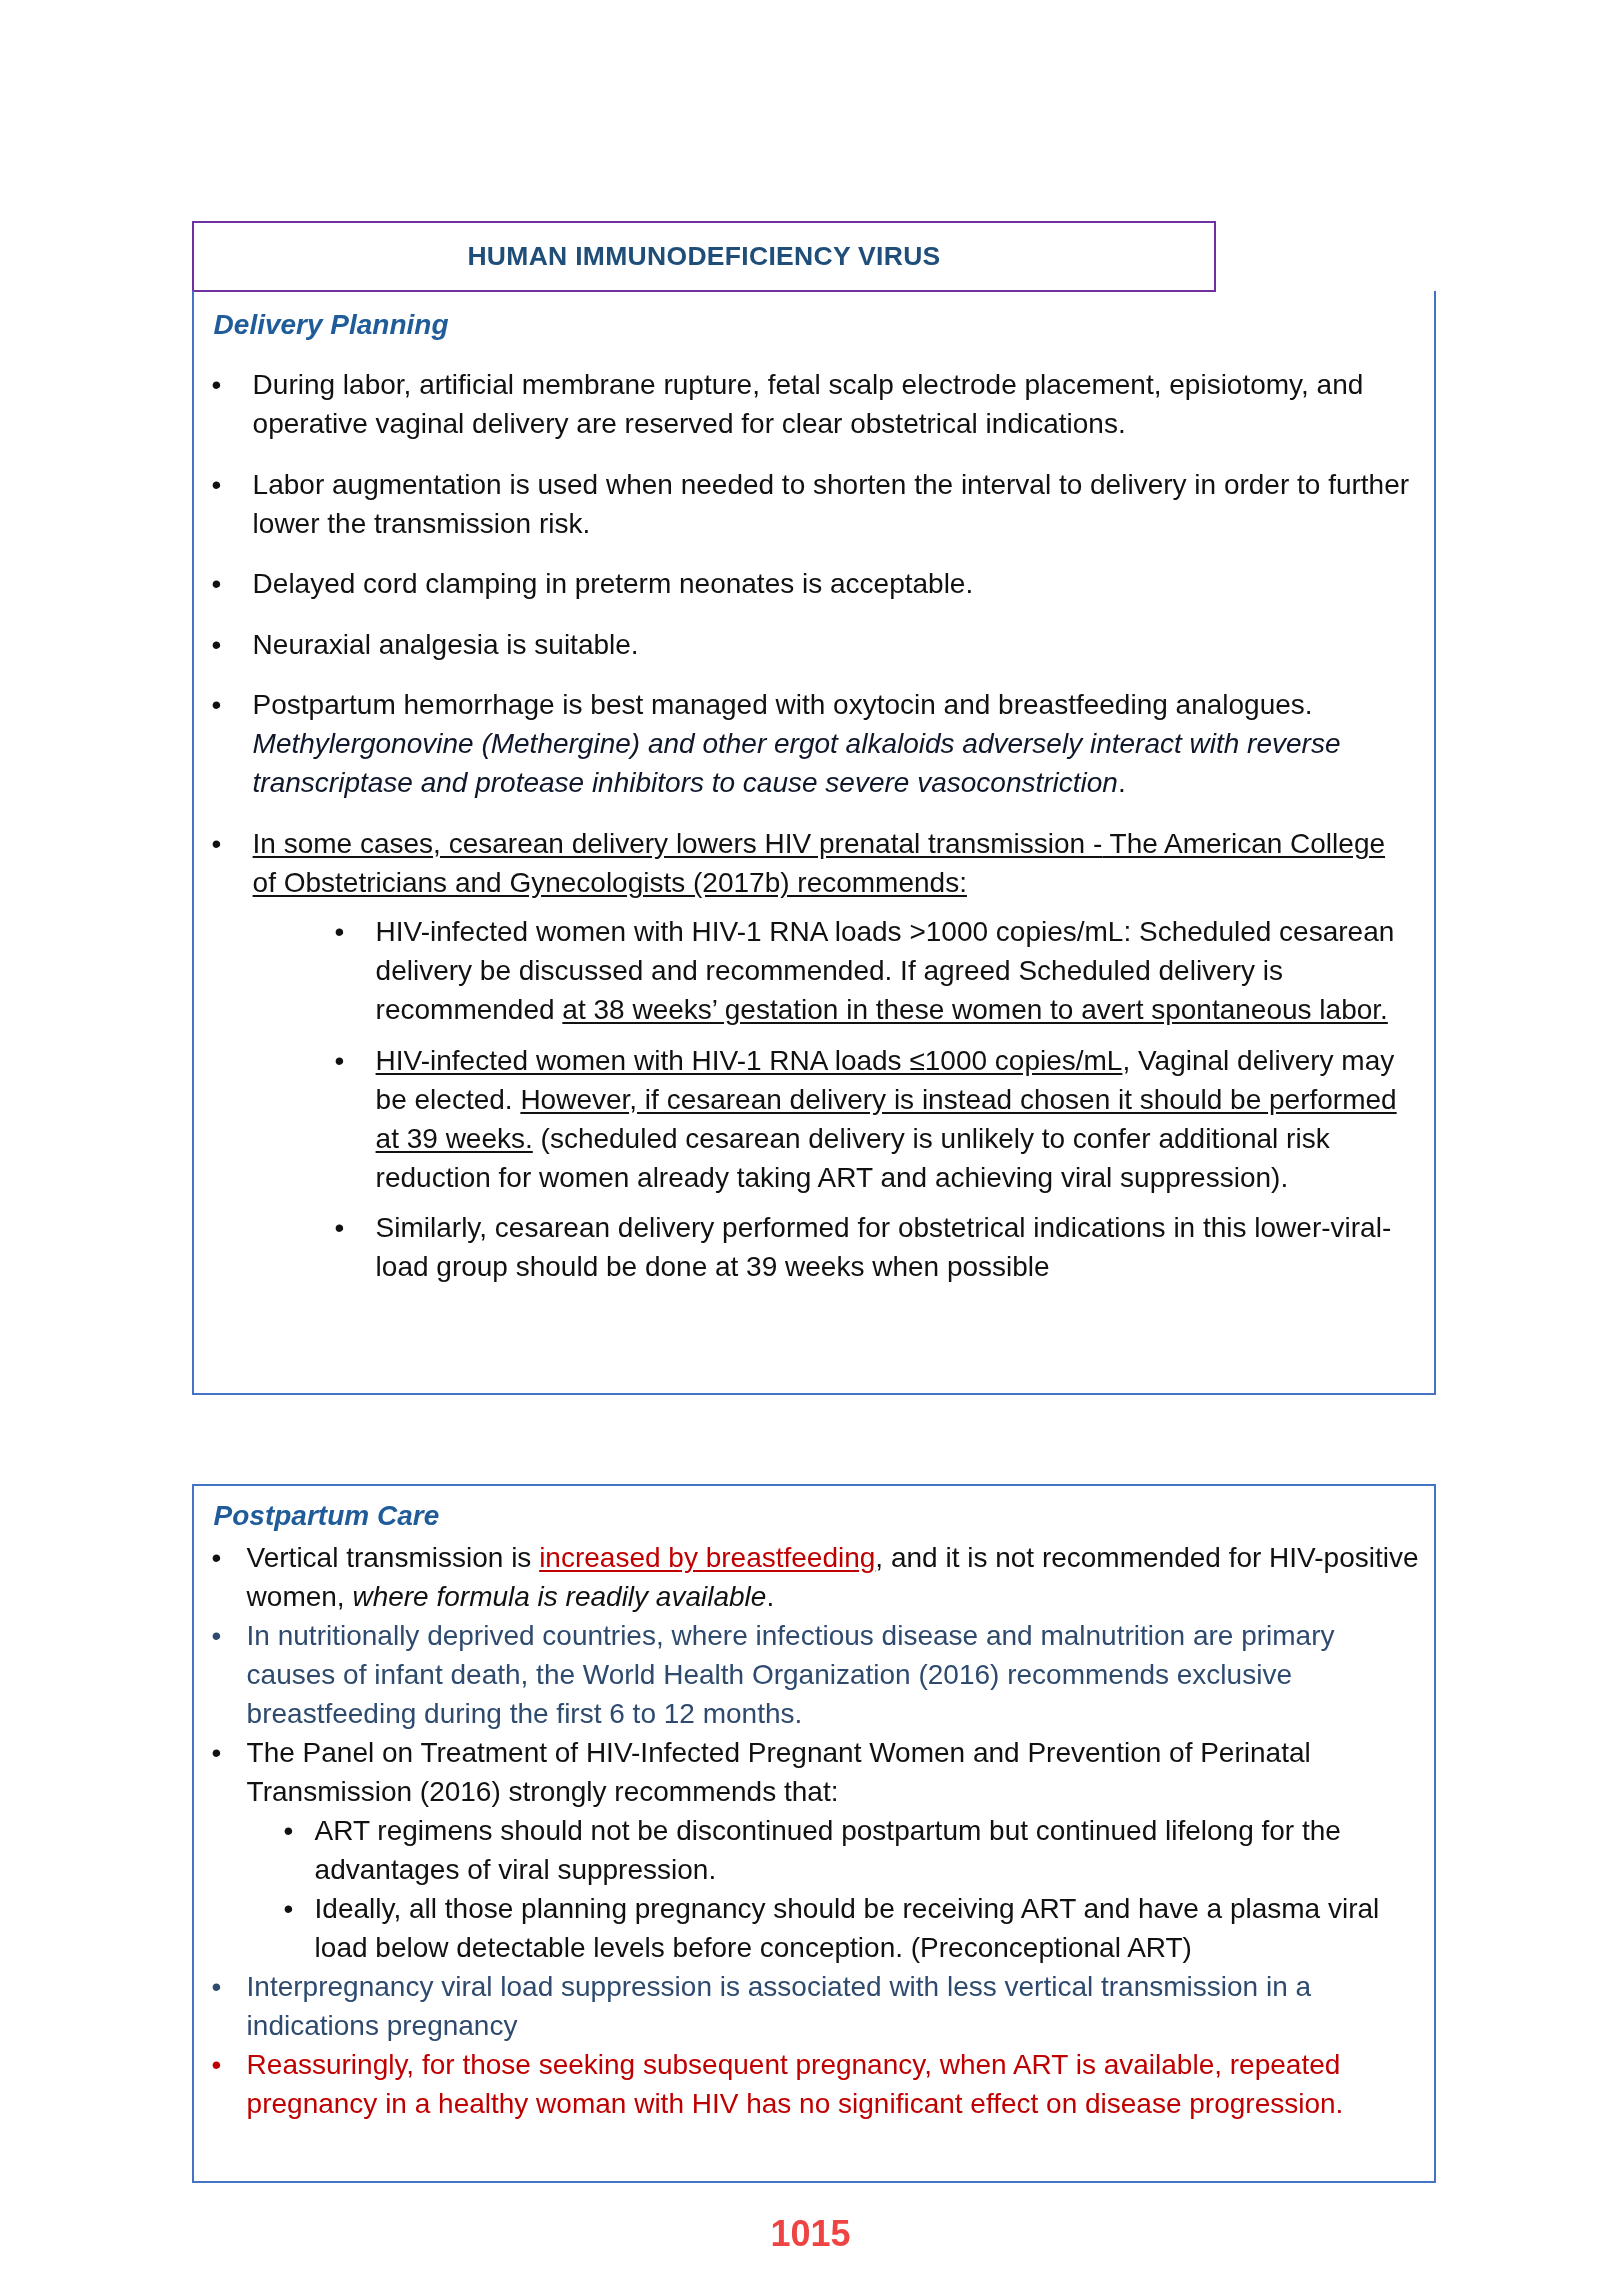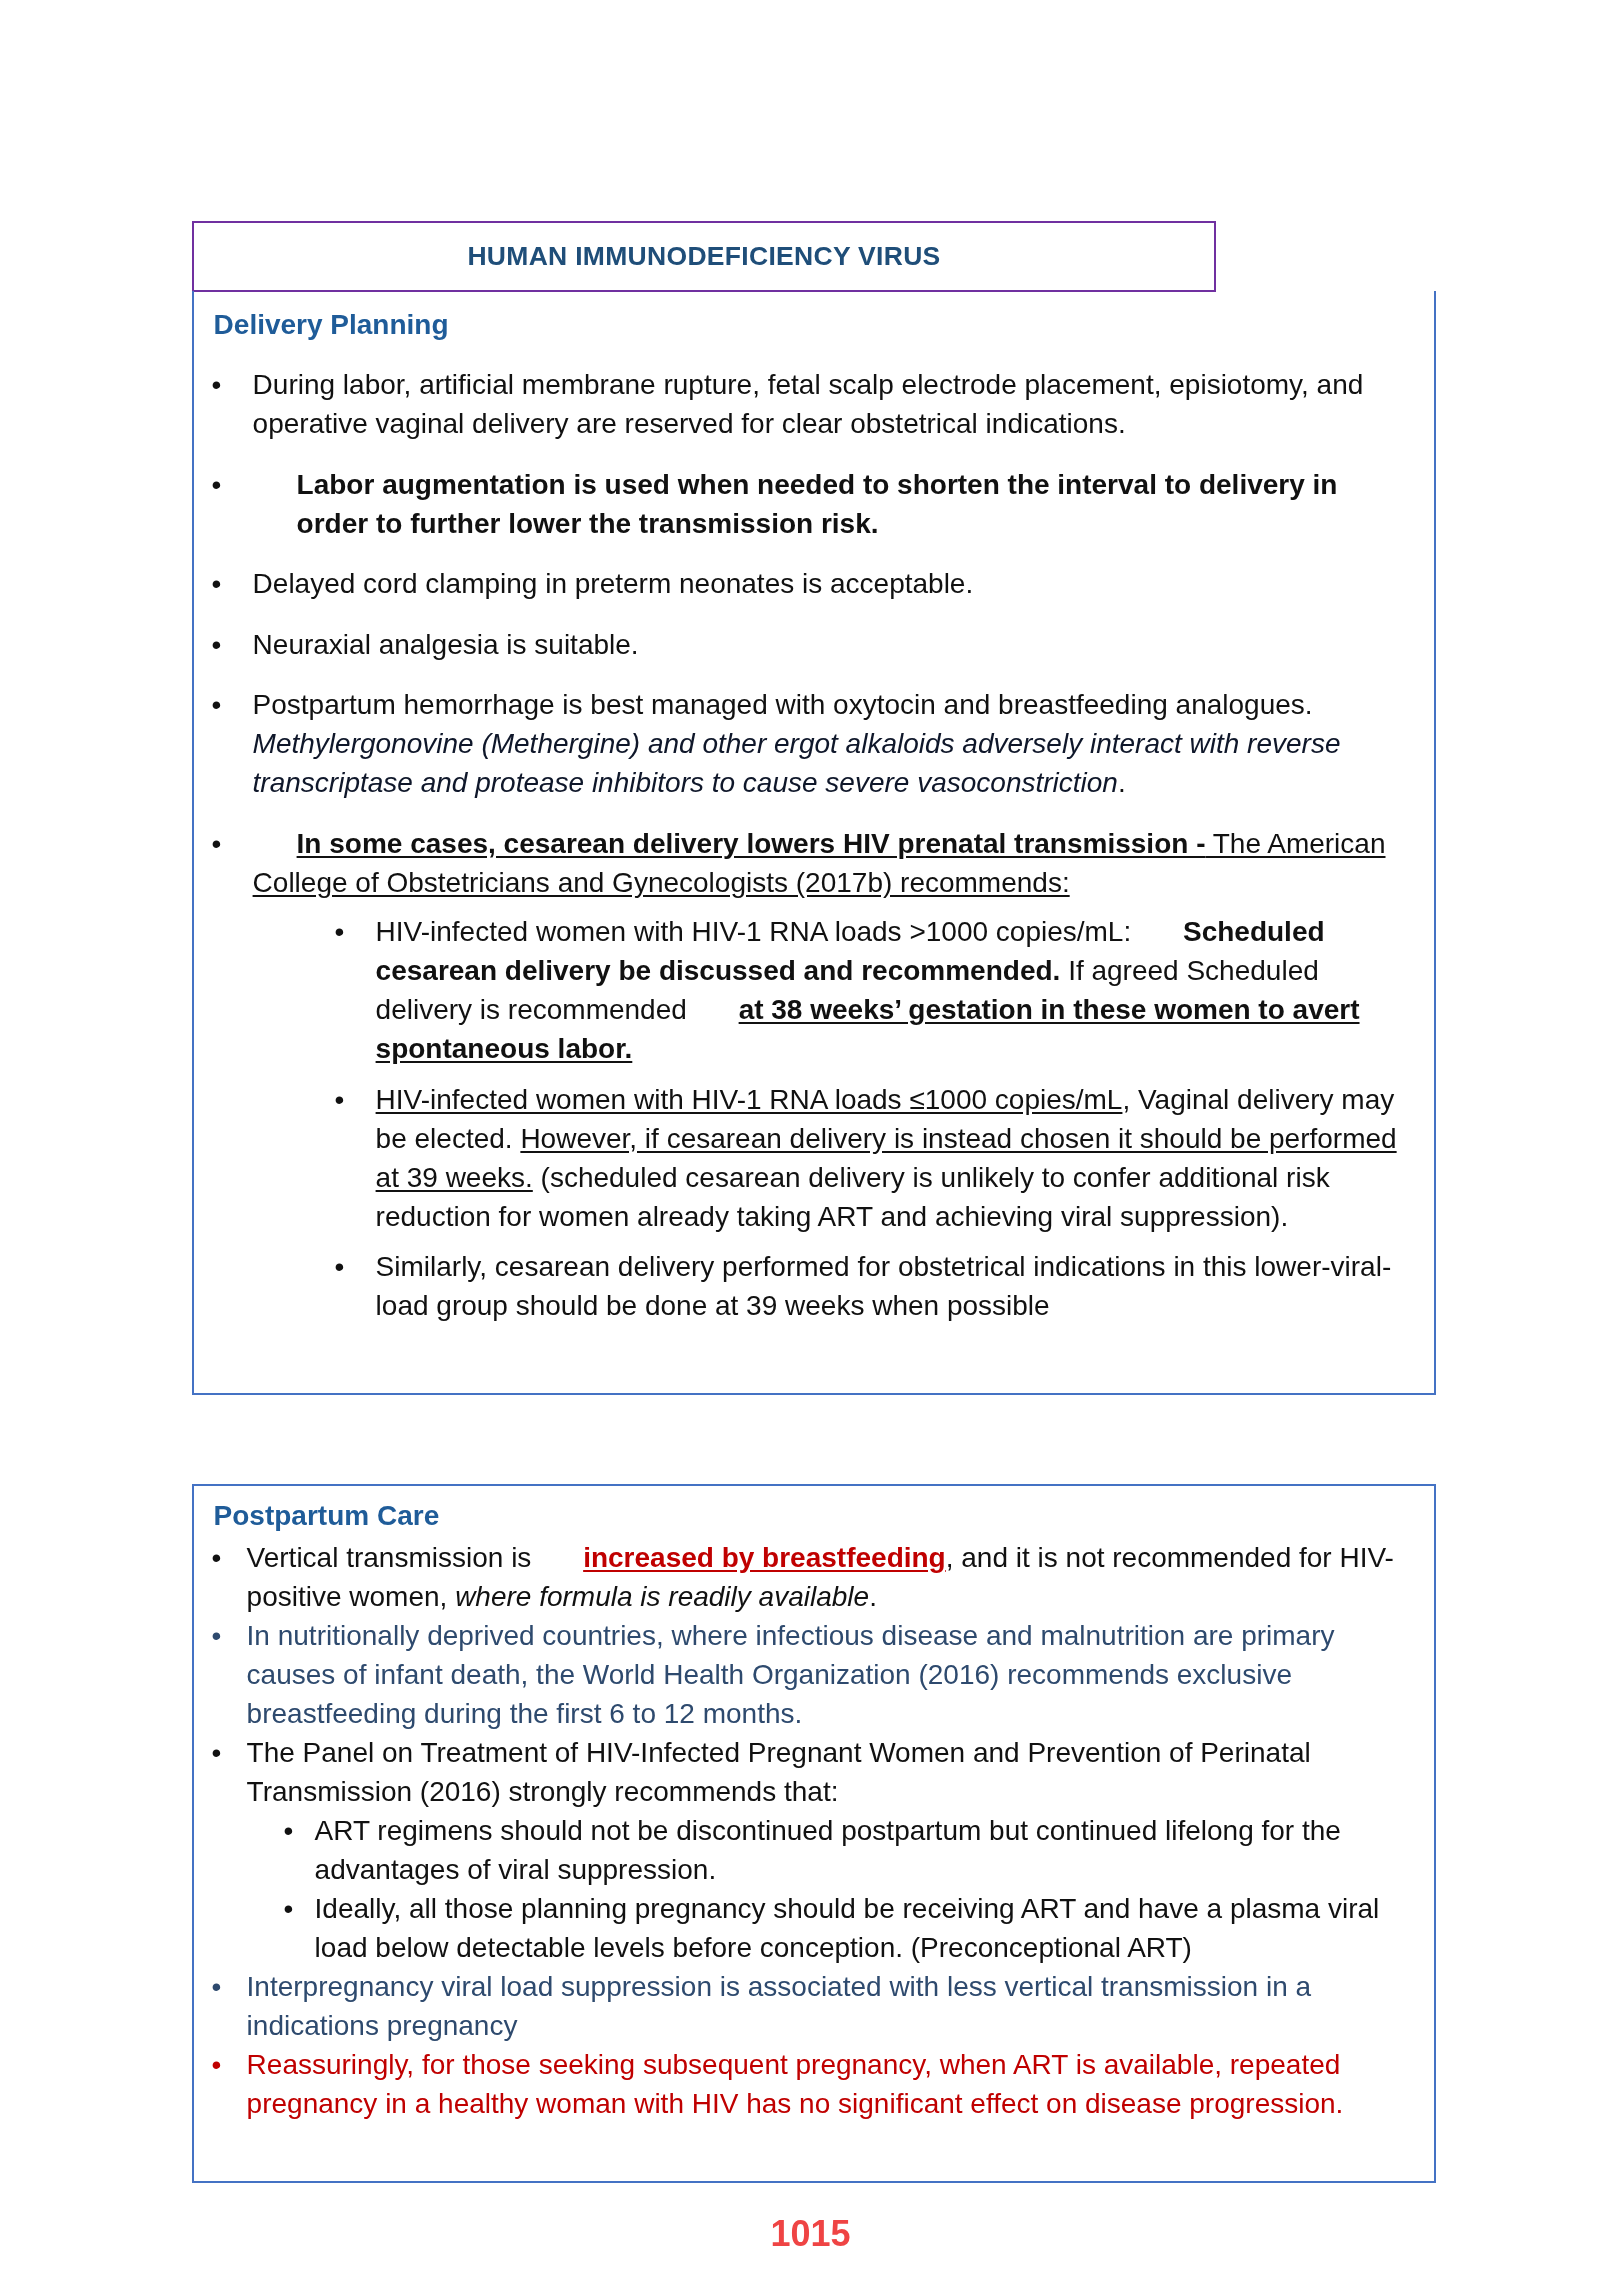--- a/index.html
+++ b/index.html
@@ -5,37 +5,37 @@
   html, body { margin: 0; padding: 0; background: #ffffff; }
   body { width: 1621px; height: 2293px; position: relative; overflow: hidden;
          font-family: "Liberation Sans", "DejaVu Sans", sans-serif; color: #111; }
   .title-box { position: absolute; left: 192px; top: 221px; width: 1024px; height: 71px;
     border: 2.9px solid #7030A0; box-sizing: border-box; display: flex; align-items: center; justify-content: center; }
   .title-text { color: #1F4E79; font-weight: bold; font-size: 26.5px; letter-spacing: 0.3px; }
   .box1 { position: absolute; left: 192px; top: 291px; width: 1244px; height: 1104px;
     border: 2.9px solid #4472C4; border-top: none; box-sizing: border-box; }
   .box2 { position: absolute; left: 192px; top: 1484px; width: 1244px; height: 699px;
     border: 2.9px solid #4472C4; box-sizing: border-box; }
-  .section-heading { position: absolute; color: #1F5C99; font-weight: bold; font-size: 28px; }
+  .section-heading { position: absolute; color: #1F5C99; font-weight: bold; font-size: 28px; font-style: italic; }
   .b1 .section-heading { left: 19.6px; top: 17.6px; }
   .b2 .section-heading { left: 19.6px; top: 13.7px; }
   ul.lvl { list-style: none; margin: 0; padding: 0; }
   .item { position: relative; font-size: 28px; line-height: 39px; }
   .item .dot { position: absolute; left: 0; top: 0; width: 19.6px; }
   .item .txt { display: block; }
   
   .b1 .list1 { position: absolute; left: 17.6px; top: 74px; width: 1201px; }
   .b1 .list1 > .item { padding-left: 41px; margin-bottom: 21.6px; }
   .b1 .list2 { margin-top: 9.8px; }
   .b1 .list2 > .item { padding-left: 41px; margin-left: 82px; margin-bottom: 11.8px; }
   
   .b2 .list1 { position: absolute; left: 17.6px; top: 52px; width: 1215px; }
   .b2 .list1 > .item { padding-left: 35px; margin-bottom: 0; }
   .b2 .list2 > .item { padding-left: 31px; margin-left: 37px; }
-  .bold { font-weight: bold; margin-left: 44px; }
+  .bold { font-weight: normal; }
   .u { text-decoration: underline; text-underline-offset: 2.9px; }
   .ital { font-style: italic; }
   .red-ital { color: #0f172a; font-style: italic; }
   .dark-red { color: #C00000; }
   .slate { color: #2E4A6E; }
   .page-num { position: absolute; left: 0; width: 1621px; top: 2213px; text-align: center;
     font-size: 36px; font-weight: bold; color: #ef4444; font-family: "Liberation Sans", sans-serif; }
 </style>
 </head>
 <body>

